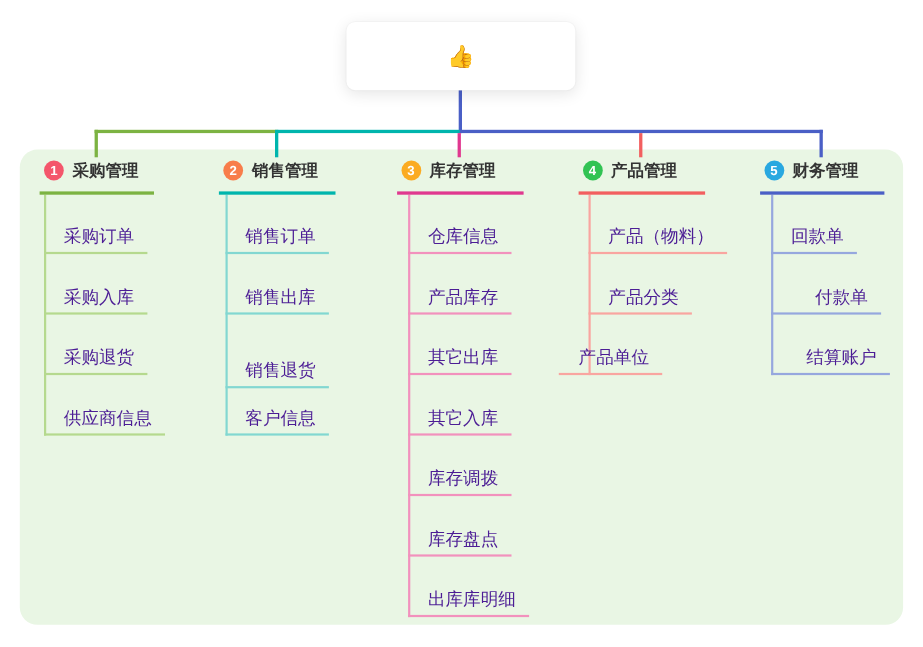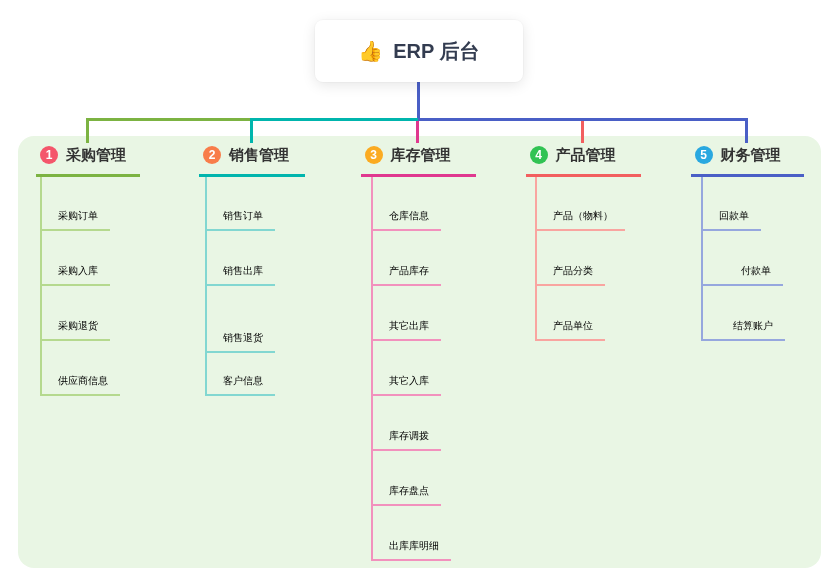--- a/index.html
+++ b/index.html
@@ -29,33 +29,32 @@
   }
   .badge{
     width:18px;height:18px;border-radius:50%;flex:0 0 18px;
     display:flex;align-items:center;justify-content:center;
     color:#fff;font-size:12px;font-weight:700;line-height:18px;
   }
   .spine{position:absolute;width:2px;z-index:1;}
   .child{
     position:absolute;box-sizing:content-box;height:27px;
     display:flex;align-items:center;padding:0 12px 0 18px;
-    border-bottom:2px solid;font-size:10px;font-weight:400;color:#000000;
+    border-bottom:2px solid;font-size:16px;font-weight:400;color:#4c1d95;
     white-space:nowrap;z-index:2;cursor:default;
   }
 </style>
 </head>
 <body>
 
 <div class="canvas">
   <div class="panel" id="panel" style="background: rgb(233, 246, 228);"></div>
 
   <div class="root-card">
     <span class="emoji">👍</span>
-    <span>ERP 后台</span>
   </div>
 
   <div id="connectors">
       <div class="line" style="left: 417px; top: 82px; width: 3px; height: 39px; background: rgb(74, 95, 198);"></div>
       <div class="line" style="left: 86px; top: 118px; width: 166px; height: 3px; background: rgb(124, 179, 66);"></div>
       <div class="line" style="left: 252px; top: 118px; width: 166px; height: 3px; background: rgb(0, 181, 173);"></div>
       <div class="line" style="left: 418px; top: 118px; width: 330px; height: 3px; background: rgb(74, 95, 198);"></div>
       <div class="line" style="left: 86px; top: 118px; width: 3px; height: 25px; background: rgb(124, 179, 66);"></div>
       <div class="line" style="left: 250px; top: 118px; width: 3px; height: 25px; background: rgb(0, 181, 173);"></div>
       <div class="line" style="left: 416px; top: 121px; width: 3px; height: 22px; background: rgb(224, 56, 143);"></div>
@@ -93,21 +92,21 @@
       <div class="child" style="left: 371px; top: 422px; border-bottom-color: rgb(242, 145, 189);">库存调拨</div>
       <div class="child" style="left: 371px; top: 477px; border-bottom-color: rgb(242, 145, 189);">库存盘点</div>
       <div class="child" style="left: 371px; top: 532px; border-bottom-color: rgb(242, 145, 189);">出库库明细</div>
       <div class="branch-header" style="left: 525.5px; top: 146px; width: 115px; border-bottom-color: rgb(242, 95, 95);">
         <span class="badge" style="background: rgb(49, 195, 83);">4</span>
         <span>产品管理</span>
       </div>
       <div class="spine" style="left: 535px; top: 177px; height: 164px; background: rgb(249, 165, 160);"></div>
       <div class="child" style="left: 535px; top: 202px; border-bottom-color: rgb(249, 165, 160);">产品（物料）</div>
       <div class="child" style="left: 535px; top: 257px; border-bottom-color: rgb(249, 165, 160);">产品分类</div>
-      <div class="child" style="left: 535px; top: 312px; border-bottom-color: rgb(249, 165, 160);">产品单位</div>
+      <div class="child" style="left: 508px; top: 312px; border-bottom-color: rgb(249, 165, 160);">产品单位</div>
       <div class="branch-header" style="left: 690.5px; top: 146px; width: 113px; border-bottom-color: rgb(74, 95, 198);">
         <span class="badge" style="background: rgb(41, 168, 224);">5</span>
         <span>财务管理</span>
       </div>
       <div class="spine" style="left: 701px; top: 177px; height: 164px; background: rgb(150, 167, 222);"></div>
       <div class="child" style="left: 701px; top: 202px; border-bottom-color: rgb(150, 167, 222);">回款单</div>
       <div class="child" style="left: 701px; top: 257px; border-bottom-color: rgb(150, 167, 222); padding-left: 40px;">付款单</div>
       <div class="child" style="left: 701px; top: 312px; border-bottom-color: rgb(150, 167, 222); padding-left: 32px;">结算账户</div>
     </div>
 </div>

